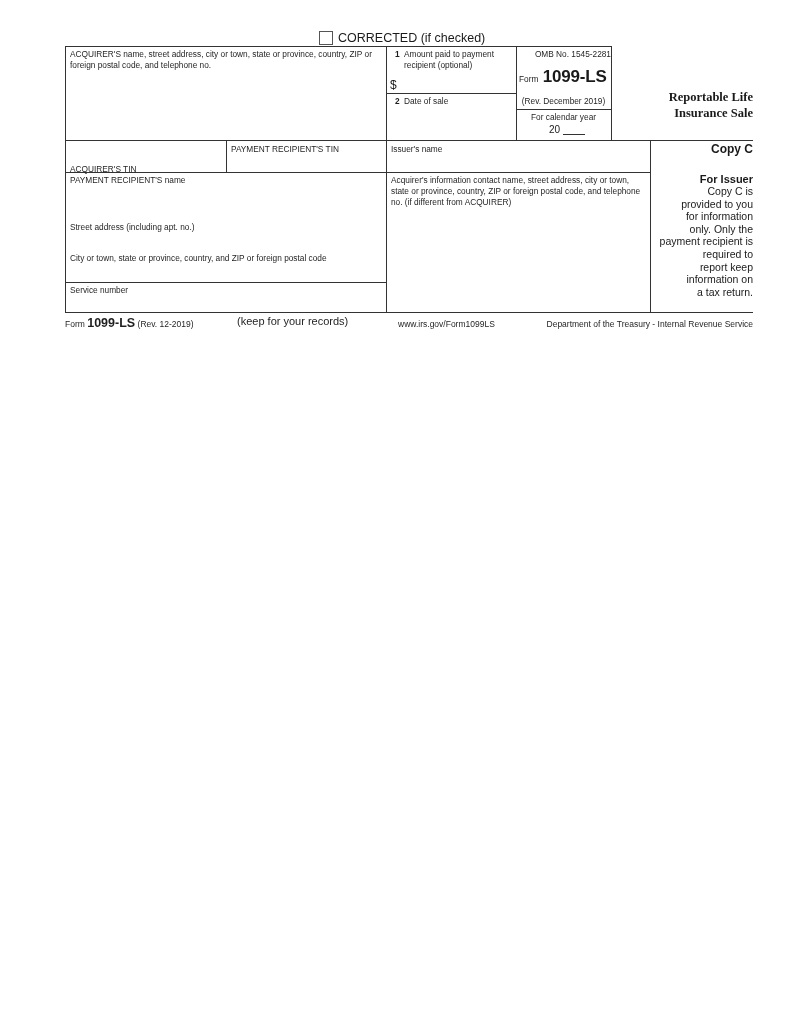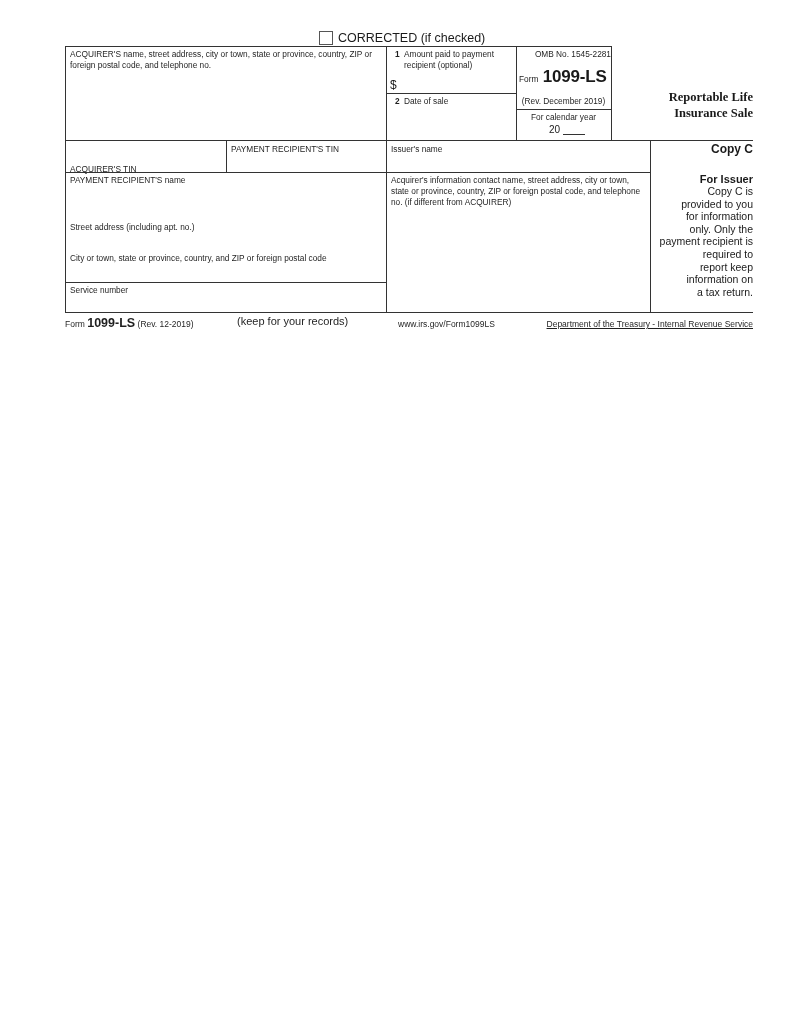--- a/index.html
+++ b/index.html
@@ -128,13 +128,13 @@
   <div>a tax return.</div>
 </div>
 
 <div class="footer" style="left:65px;">
   <span>Form</span>
   <span class="bignum">1099-LS</span>
   <span>(Rev. 12-2019)</span>
 </div>
 <div class="footer" style="left:237px; font-size:11px; top:315px;">(keep for your records)</div>
 <div class="footer" style="left:398px; top:319px;">www.irs.gov/Form1099LS</div>
-<div class="footer" style="right:47px; top:319px;text-decoration:underline;">Department of the Treasury - Internal Revenue Service</div>
+<div class="footer" style="right:47px; top:319px;">Department of the Treasury - Internal Revenue Service</div>
 
 </body></html>

